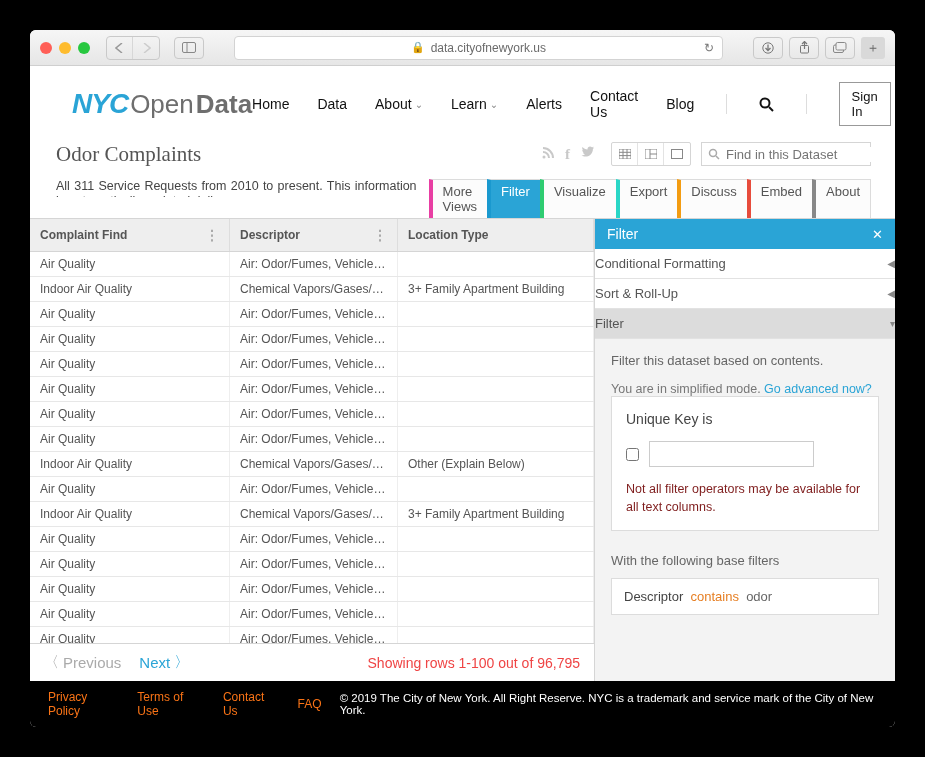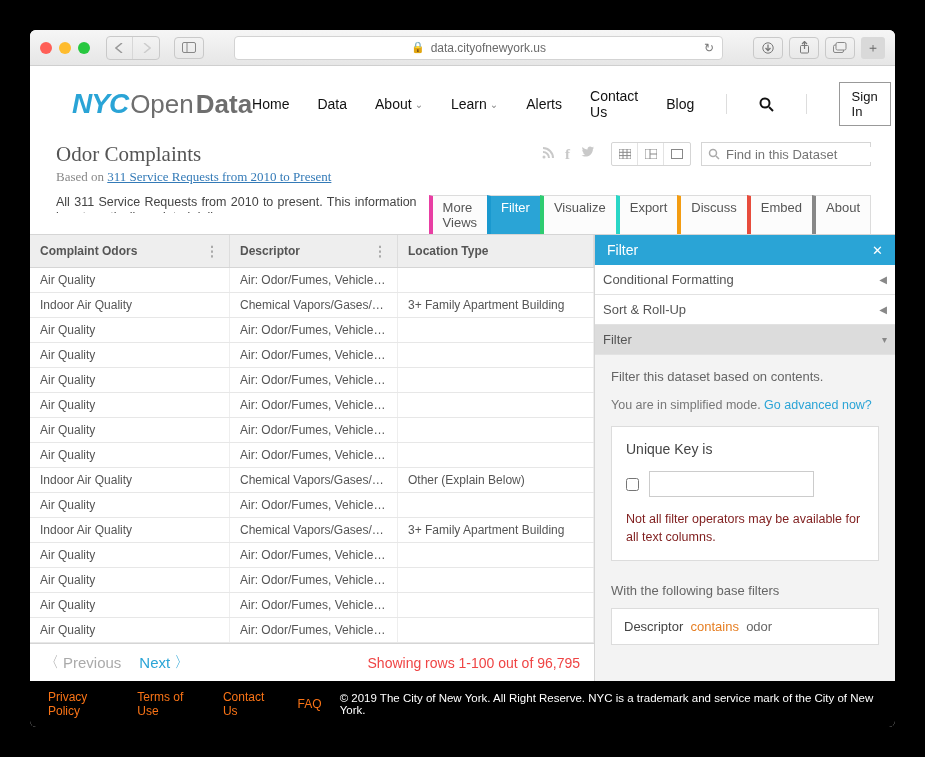--- a/index.html
+++ b/index.html
@@ -72,26 +72,26 @@
   .tr { display: flex; border-bottom: 1px solid #e7e7e7; font-size: 12px; color: #555; }
   .td { padding: 5px 10px; border-right: 1px solid #eee; white-space: nowrap; overflow: hidden; text-overflow: ellipsis; }
   .pager { display: flex; align-items: center; padding: 9px 14px; border-top: 1px solid #d5d5d5; font-size: 15px; }
   .pager .prev { color: #aaa; display: flex; align-items: center; gap: 4px; cursor: pointer; }
   .pager .next { color: #2aa4d6; margin-left: 18px; display: flex; align-items: center; gap: 4px; cursor: pointer; }
   .pager .showing { margin-left: auto; color: #ef4444; font-size: 14px; }
   
   .panel { width: 300px; background: #f3f3f3; display: flex; flex-direction: column; }
   .phdr { background: #2aa4d6; color: #fff; padding: 7px 12px; font-size: 14px; display: flex; align-items: center; justify-content: space-between; }
   .phdr .x { font-size: 13px; cursor: pointer; }
-  .prow { background: #fff; border-bottom: 1px solid #e2e2e2; padding: 7px 8px; font-size: 13px; color: #555; display: flex; align-items: center; justify-content: space-between; cursor: pointer; }
+  .prow { background: #fff; border-bottom: 1px solid #e2e2e2; padding: 7px 0; font-size: 13px; color: #555; display: flex; align-items: center; justify-content: space-between; cursor: pointer; }
   .prow .caret { font-size: 10px; color: #888; }
   .prow.exp { background: #dcdcdc; }
   .pbody { padding: 14px 16px; font-size: 13px; color: #666; overflow: auto; flex: 1; }
   .pbody .hint { margin-bottom: 14px; }
-  .pbody .mode { font-size: 12.5px; margin-bottom: 14px; color: #777; }
+  .pbody .mode { font-size: 12.5px; color: #777; }
   .pbody .mode a { color: #2aa4d6; text-decoration: none; }
   .filterbox { border: 1px solid #dcdcdc; background: #fff; padding: 14px; margin-bottom: 22px; }
   .filterbox .cond { font-size: 14px; color: #444; margin-bottom: 14px; }
   .filterbox .inputrow { display: flex; align-items: center; gap: 10px; margin-bottom: 14px; }
   .filterbox .inputrow input[type=checkbox] { width: 13px; height: 13px; }
   .filterbox .inputrow input[type=text] { border: 1px solid #ccc; height: 26px; width: 165px; padding: 0 6px; }
   .filterbox .note { font-size: 12.5px; color: #7f1d1d; line-height: 1.4; }
   .basef { font-size: 13px; color: #666; margin-bottom: 10px; }
   .basefbox { border: 1px solid #dcdcdc; background: #fff; padding: 10px 12px; font-size: 13px; }
   .basefbox .field { color: #444; }
@@ -190,23 +190,20 @@
             </svg>
       </a>
       <div class="navsep"></div>
       <a class="signin">Sign In</a>
     </div>
   </div>
 
   <div class="dshdr">
     <div class="dsleft">
       <div class="dstitle">Odor Complaints</div>
-      <div class="based">
-        <span>Based on </span><a>311 Service Requests from 2010 to Present</a>
-      </div>
     </div>
     <div class="dsright">
       <div class="social">
         <span>
           <svg width="14" height="14">
                 <path d="M2 2 a10 10 0 0 1 10 10" fill="none" stroke="#c9c9c9" stroke-width="2"></path>
                 <path d="M2 6 a6 6 0 0 1 6 6" fill="none" stroke="#c9c9c9" stroke-width="2"></path>
                 <circle cx="3" cy="11" r="1.5" fill="#c9c9c9"></circle>
               </svg>
         </span>
@@ -264,21 +261,21 @@
       <div class="tab ds">Discuss</div>
       <div class="tab em">Embed</div>
       <div class="tab ab">About</div>
     </div>
   </div>
 
   <div class="main">
     <div class="tablewrap">
       <div class="thead">
         <div class="th col1">
-              <span>Complaint Odors</span>
+              <span>Complaint Find</span>
               <span class="menu">⋮</span>
             </div>
         <div class="th col2">
               <span>Descriptor</span>
               <span class="menu">⋮</span>
             </div>
         <div class="th col3">
               <span>Location Type</span>
             </div>
       </div>

